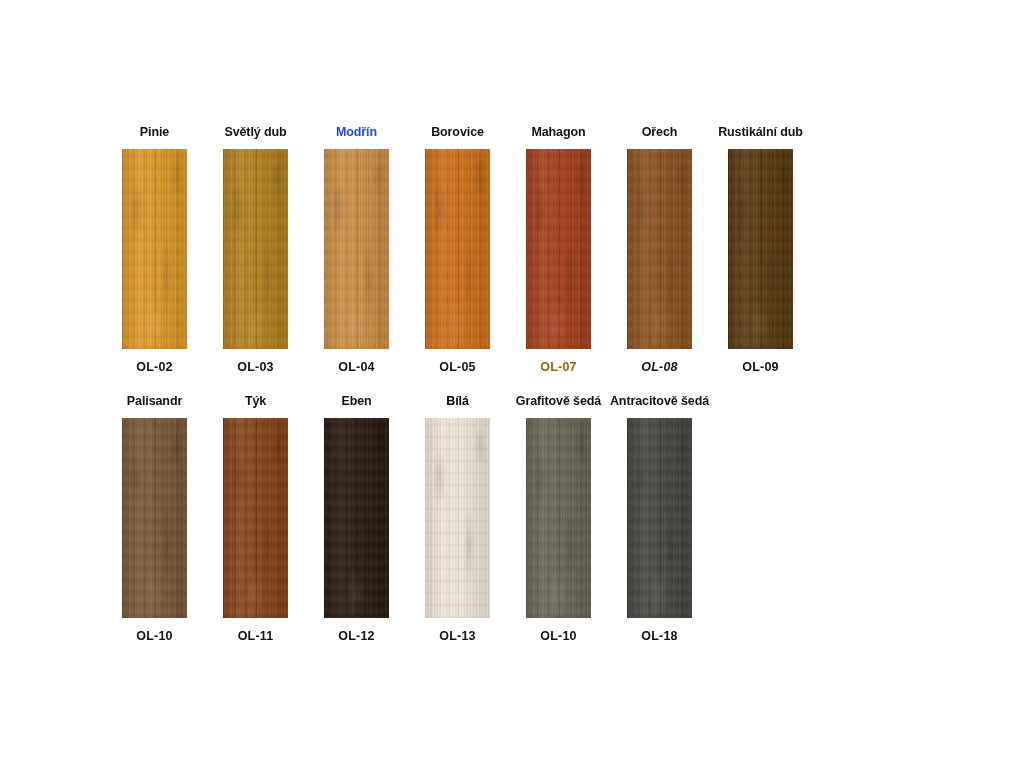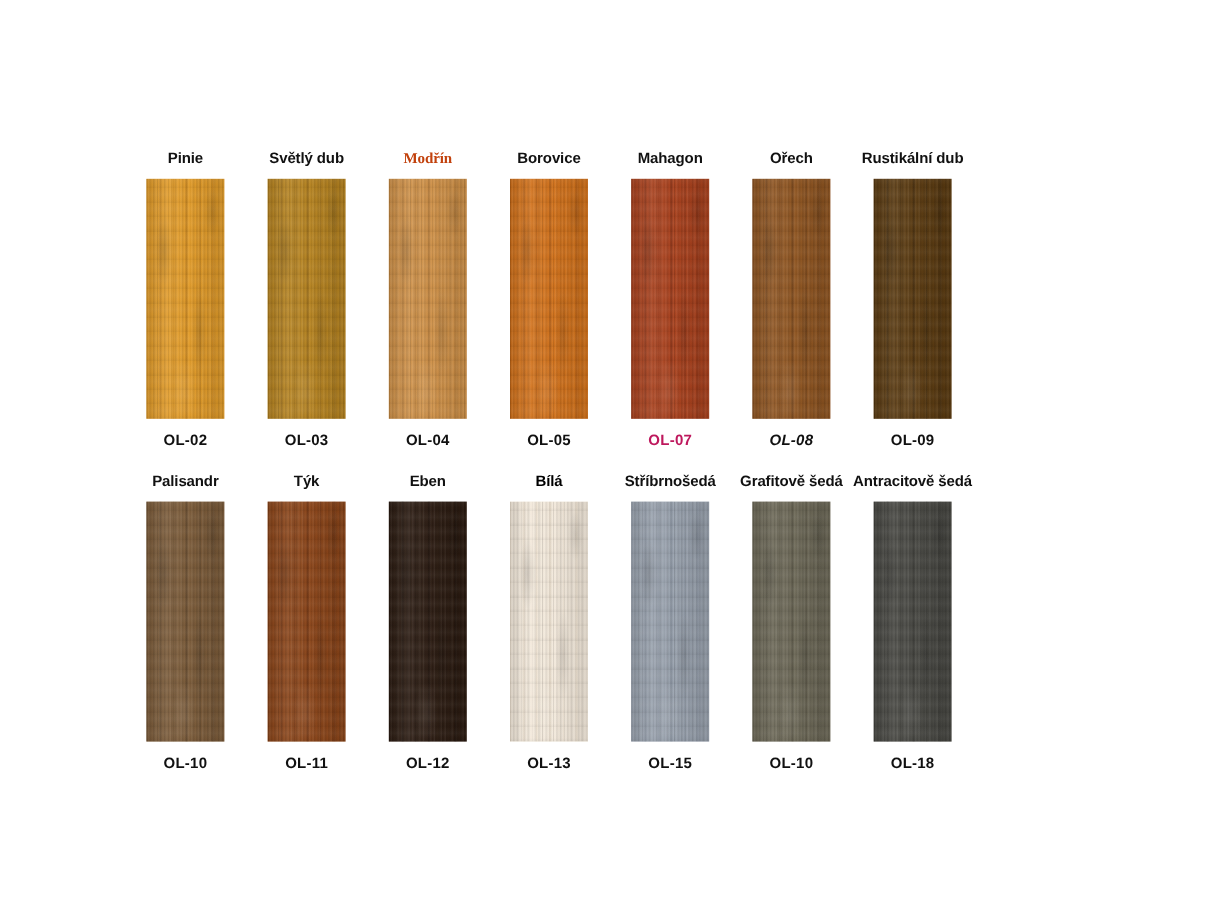--- a/index.html
+++ b/index.html
@@ -157,21 +157,21 @@
             <div class="grain g1"></div>
             <div class="grain g2" style="background-image: repeating-linear-gradient(90deg, rgb(126, 87, 16) 0px, rgba(0, 0, 0, 0) 1.5px, rgba(0, 0, 0, 0) 10px, rgb(126, 87, 16) 11.5px, rgba(0, 0, 0, 0) 13px, rgba(0, 0, 0, 0) 22px); opacity: 0.45;"></div>
             <div class="grain g3"></div>
             <div class="grain g4"></div>
             <div class="grain sheen"></div>
           </div>
         </div>
         <div class="swatch-code" style="color: rgb(17, 17, 17);">OL-03</div>
       </div>
       <div class="swatch-cell">
-        <div class="swatch-name" style="color: #c2410c; font-family: Liberation Serif, serif;">Modřín</div>
+        <div class="swatch-name" style="color: #1d4ed8;">Modřín</div>
         <div class="swatch-board-wrap">
           <div class="swatch-board" style="background: rgb(206, 144, 71);">
             <div class="grain g1"></div>
             <div class="grain g2" style="background-image: repeating-linear-gradient(90deg, rgb(154, 101, 41) 0px, rgba(0, 0, 0, 0) 1.5px, rgba(0, 0, 0, 0) 10px, rgb(154, 101, 41) 11.5px, rgba(0, 0, 0, 0) 13px, rgba(0, 0, 0, 0) 22px); opacity: 0.45;"></div>
             <div class="grain g3"></div>
             <div class="grain g4"></div>
             <div class="grain sheen"></div>
           </div>
         </div>
         <div class="swatch-code" style="color: rgb(17, 17, 17);">OL-04</div>
@@ -193,21 +193,21 @@
         <div class="swatch-name" style="color: rgb(17, 17, 17);">Mahagon</div>
         <div class="swatch-board-wrap">
           <div class="swatch-board" style="background: rgb(168, 64, 28);">
             <div class="grain g1"></div>
             <div class="grain g2" style="background-image: repeating-linear-gradient(90deg, rgb(110, 35, 12) 0px, rgba(0, 0, 0, 0) 1.5px, rgba(0, 0, 0, 0) 10px, rgb(110, 35, 12) 11.5px, rgba(0, 0, 0, 0) 13px, rgba(0, 0, 0, 0) 22px); opacity: 0.45;"></div>
             <div class="grain g3"></div>
             <div class="grain g4"></div>
             <div class="grain sheen"></div>
           </div>
         </div>
-        <div class="swatch-code" style="color: #be185d;">OL-07</div>
+        <div class="swatch-code" style="color: #a16207;">OL-07</div>
       </div>
       <div class="swatch-cell">
         <div class="swatch-name" style="color: rgb(17, 17, 17);">Ořech</div>
         <div class="swatch-board-wrap">
           <div class="swatch-board" style="background: rgb(142, 84, 32);">
             <div class="grain g1"></div>
             <div class="grain g2" style="background-image: repeating-linear-gradient(90deg, rgb(92, 50, 16) 0px, rgba(0, 0, 0, 0) 1.5px, rgba(0, 0, 0, 0) 10px, rgb(92, 50, 16) 11.5px, rgba(0, 0, 0, 0) 13px, rgba(0, 0, 0, 0) 22px); opacity: 0.45;"></div>
             <div class="grain g3"></div>
             <div class="grain g4"></div>
             <div class="grain sheen"></div>
@@ -276,33 +276,20 @@
             <div class="grain g1"></div>
             <div class="grain g2" style="background-image: repeating-linear-gradient(90deg, rgb(220, 205, 184) 0px, rgba(0, 0, 0, 0) 1.5px, rgba(0, 0, 0, 0) 10px, rgb(220, 205, 184) 11.5px, rgba(0, 0, 0, 0) 13px, rgba(0, 0, 0, 0) 22px); opacity: 0.45;"></div>
             <div class="grain g3"></div>
             <div class="grain g4"></div>
             <div class="grain sheen"></div>
           </div>
         </div>
         <div class="swatch-code" style="color: rgb(17, 17, 17);">OL-13</div>
       </div>
       <div class="swatch-cell">
-        <div class="swatch-name" style="color: rgb(17, 17, 17);">Stříbrnošedá</div>
-        <div class="swatch-board-wrap">
-          <div class="swatch-board" style="background: rgb(151, 160, 172);">
-            <div class="grain g1"></div>
-            <div class="grain g2" style="background-image: repeating-linear-gradient(90deg, rgb(118, 128, 142) 0px, rgba(0, 0, 0, 0) 1.5px, rgba(0, 0, 0, 0) 10px, rgb(118, 128, 142) 11.5px, rgba(0, 0, 0, 0) 13px, rgba(0, 0, 0, 0) 22px); opacity: 0.45;"></div>
-            <div class="grain g3"></div>
-            <div class="grain g4"></div>
-            <div class="grain sheen"></div>
-          </div>
-        </div>
-        <div class="swatch-code" style="color: rgb(17, 17, 17);">OL-15</div>
-      </div>
-      <div class="swatch-cell">
         <div class="swatch-name" style="color: rgb(17, 17, 17);">Grafitově šedá</div>
         <div class="swatch-board-wrap">
           <div class="swatch-board" style="background: rgb(107, 103, 86);">
             <div class="grain g1"></div>
             <div class="grain g2" style="background-image: repeating-linear-gradient(90deg, rgb(71, 68, 53) 0px, rgba(0, 0, 0, 0) 1.5px, rgba(0, 0, 0, 0) 10px, rgb(71, 68, 53) 11.5px, rgba(0, 0, 0, 0) 13px, rgba(0, 0, 0, 0) 22px); opacity: 0.45;"></div>
             <div class="grain g3"></div>
             <div class="grain g4"></div>
             <div class="grain sheen"></div>
           </div>
         </div>

